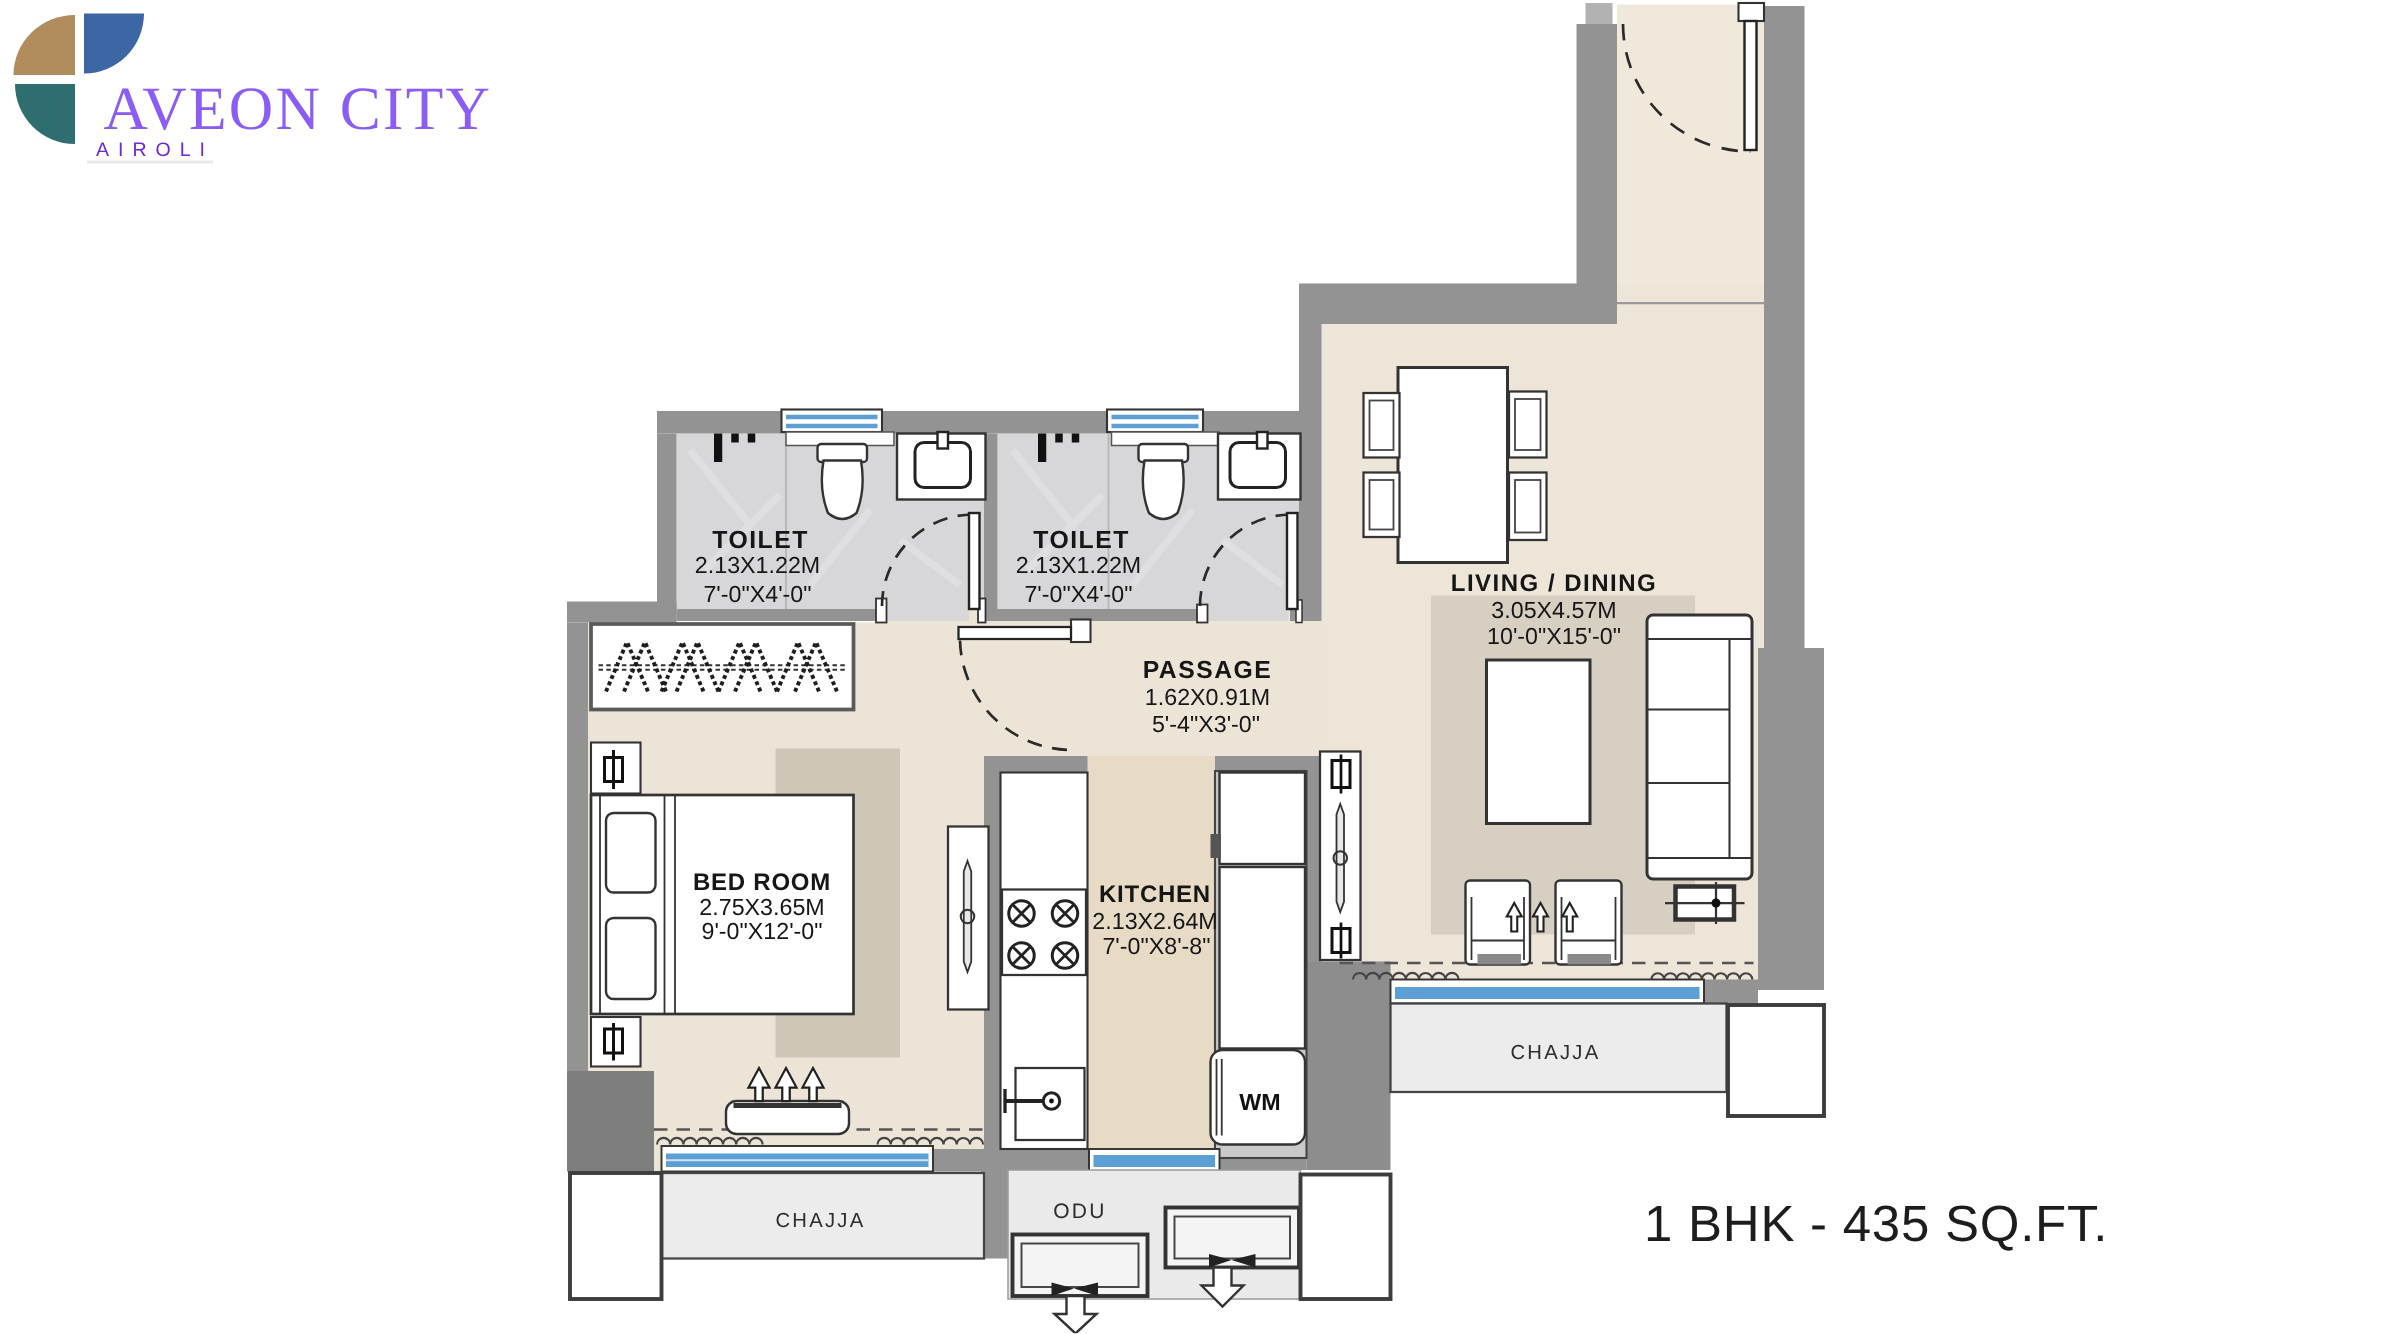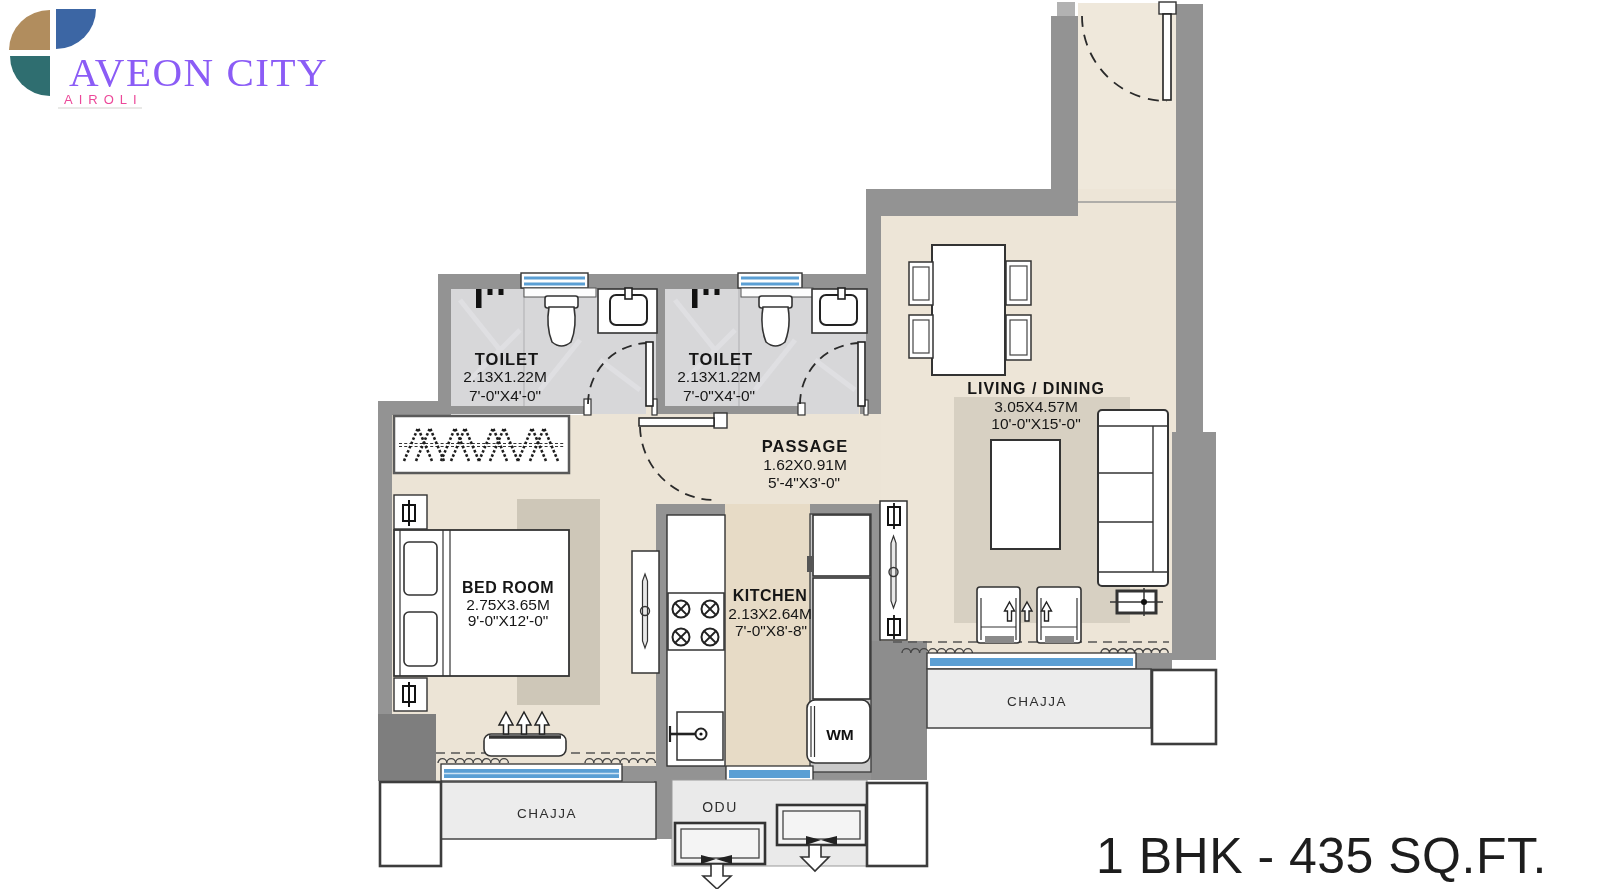--- a/index.html
+++ b/index.html
@@ -1,19 +1,19 @@
 <!DOCTYPE html>
 <html><head>
 <meta charset="utf-8">
 <style>
   html,body{margin:0;padding:0;background:#ffffff;width:1600px;height:889px;overflow:hidden;}
   body{font-family:"Liberation Sans",sans-serif;position:relative;}
   .logo-txt{position:absolute;left:69px;top:48px;font-family:"Liberation Serif",serif;font-size:41px;letter-spacing:1.5px;color:#8b5cf6;white-space:nowrap;}
-  .logo-sub{position:absolute;left:64px;top:92px;font-family:"Liberation Sans",sans-serif;font-size:13px;letter-spacing:6px;color:#ec4899;white-space:nowrap;}
-  .title{position:absolute;left:1096px;top:827px;font-size:50px;letter-spacing:0.5px;color:#1d1d1d;white-space:nowrap;}
+  .logo-sub{position:absolute;left:64px;top:92px;font-family:"Liberation Sans",sans-serif;font-size:13px;letter-spacing:6px;color:#6d28d9;white-space:nowrap;}
+  .title{position:absolute;left:1096px;top:797px;font-size:34px;letter-spacing:0.5px;color:#1d1d1d;white-space:nowrap;}
 </style>
 </head>
 <body>
 
 <div style="position:absolute;left:9px;top:10px;width:41px;height:40px;background:#b18d5e;border-top-left-radius:100%;"></div>
 
 <div style="position:absolute;left:56px;top:9px;width:40px;height:40px;background:#3c66a4;border-bottom-right-radius:100%;"></div>
 
 <div style="position:absolute;left:10px;top:56px;width:40px;height:40px;background:#2f6e70;border-bottom-left-radius:100%;"></div>
 

